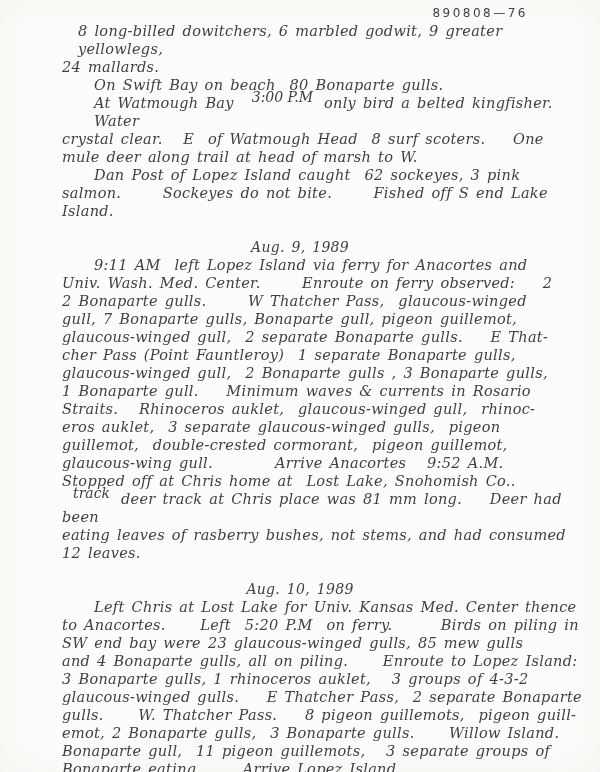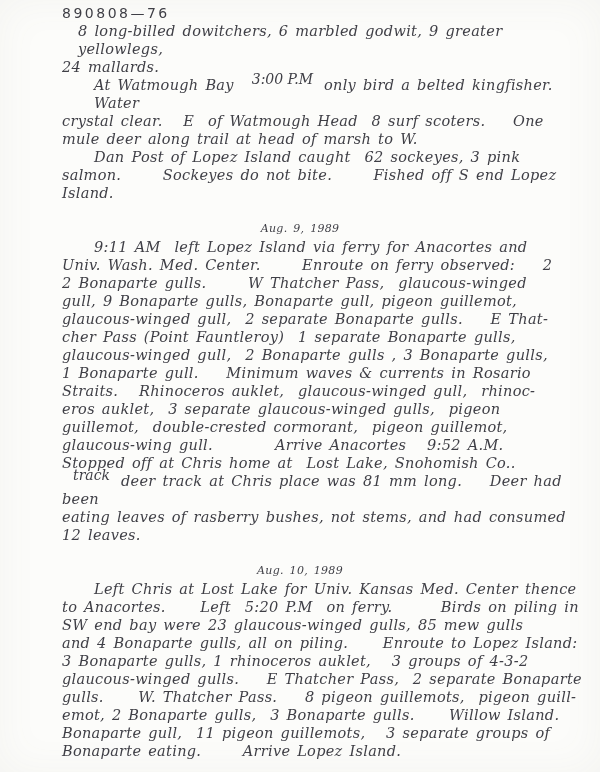--- a/index.html
+++ b/index.html
@@ -30,28 +30,28 @@
     word-spacing:2px;
     white-space:pre-wrap;
     color:var(--ink);
   }
   .line.indent1{padding-left:16px;}
   .line.indent2{padding-left:32px;}
   .line.blank{min-height:18px;}
   .line.date{
     text-align:center;
     margin-right:48px;
-    font-size:11px;
+    font-size:14px;
   }
   .doc-number{
-    text-align:left;
+    text-align:right;
     padding-right:58px;
     font-family:"DejaVu Sans", sans-serif;
     font-style:normal;
-    font-size:14px;
+    font-size:12px;
     letter-spacing:2.5px;
     line-height:18px;
     min-height:18px;
     color:var(--ink);
   }
   .sup{
     font-size:14px;
     position:relative;
     top:-6px;
     letter-spacing:0;
@@ -60,32 +60,33 @@
   }
 </style>
 </head>
 <body>
 
 <div class="page">
   <div class="doc-number">890808—76</div>
   <div>
       <div class="line indent1">8 long-billed dowitchers, 6 marbled godwit, 9 greater yellowlegs,</div>
       <div class="line">24 mallards.</div>
+      <div class="line indent2">On Swift Bay on beach  80 Bonaparte gulls.</div>
       <div class="line indent2"><span>At Watmough Bay </span><span class="sup">3:00 P.M</span><span>only bird a belted kingfisher.   Water</span></div>
       <div class="line">crystal clear.   E  of Watmough Head  8 surf scoters.    One</div>
       <div class="line">mule deer along trail at head of marsh to W.</div>
       <div class="line indent2">Dan Post of Lopez Island caught  62 sockeyes, 3 pink</div>
-      <div class="line">salmon.      Sockeyes do not bite.      Fished off S end Lopez</div>
+      <div class="line">salmon.      Sockeyes do not bite.      Fished off S end Lake</div>
       <div class="line">Island.</div>
       <div class="line blank"></div>
       <div class="line date">Aug. 9, 1989</div>
       <div class="line indent2">9:11 AM  left Lopez Island via ferry for Anacortes and</div>
       <div class="line">Univ. Wash. Med. Center.      Enroute on ferry observed:    2</div>
       <div class="line">2 Bonaparte gulls.      W Thatcher Pass,  glaucous-winged</div>
-      <div class="line">gull, 9 Bonaparte gulls, Bonaparte gull, pigeon guillemot,</div>
+      <div class="line">gull, 7 Bonaparte gulls, Bonaparte gull, pigeon guillemot,</div>
       <div class="line">glaucous-winged gull,  2 separate Bonaparte gulls.    E That-</div>
       <div class="line">cher Pass (Point Fauntleroy)  1 separate Bonaparte gulls,</div>
       <div class="line">glaucous-winged gull,  2 Bonaparte gulls , 3 Bonaparte gulls,</div>
       <div class="line">1 Bonaparte gull.    Minimum waves &amp; currents in Rosario</div>
       <div class="line">Straits.   Rhinoceros auklet,  glaucous-winged gull,  rhinoc-</div>
       <div class="line">eros auklet,  3 separate glaucous-winged gulls,  pigeon</div>
       <div class="line">guillemot,  double-crested cormorant,  pigeon guillemot,</div>
       <div class="line">glaucous-wing gull.         Arrive Anacortes   9:52 A.M.</div>
       <div class="line">Stopped off at Chris home at  Lost Lake, Snohomish Co..</div>
       <div class="line"><span class="sup">track</span><span>deer track at Chris place was 81 mm long.    Deer had been</span></div>

